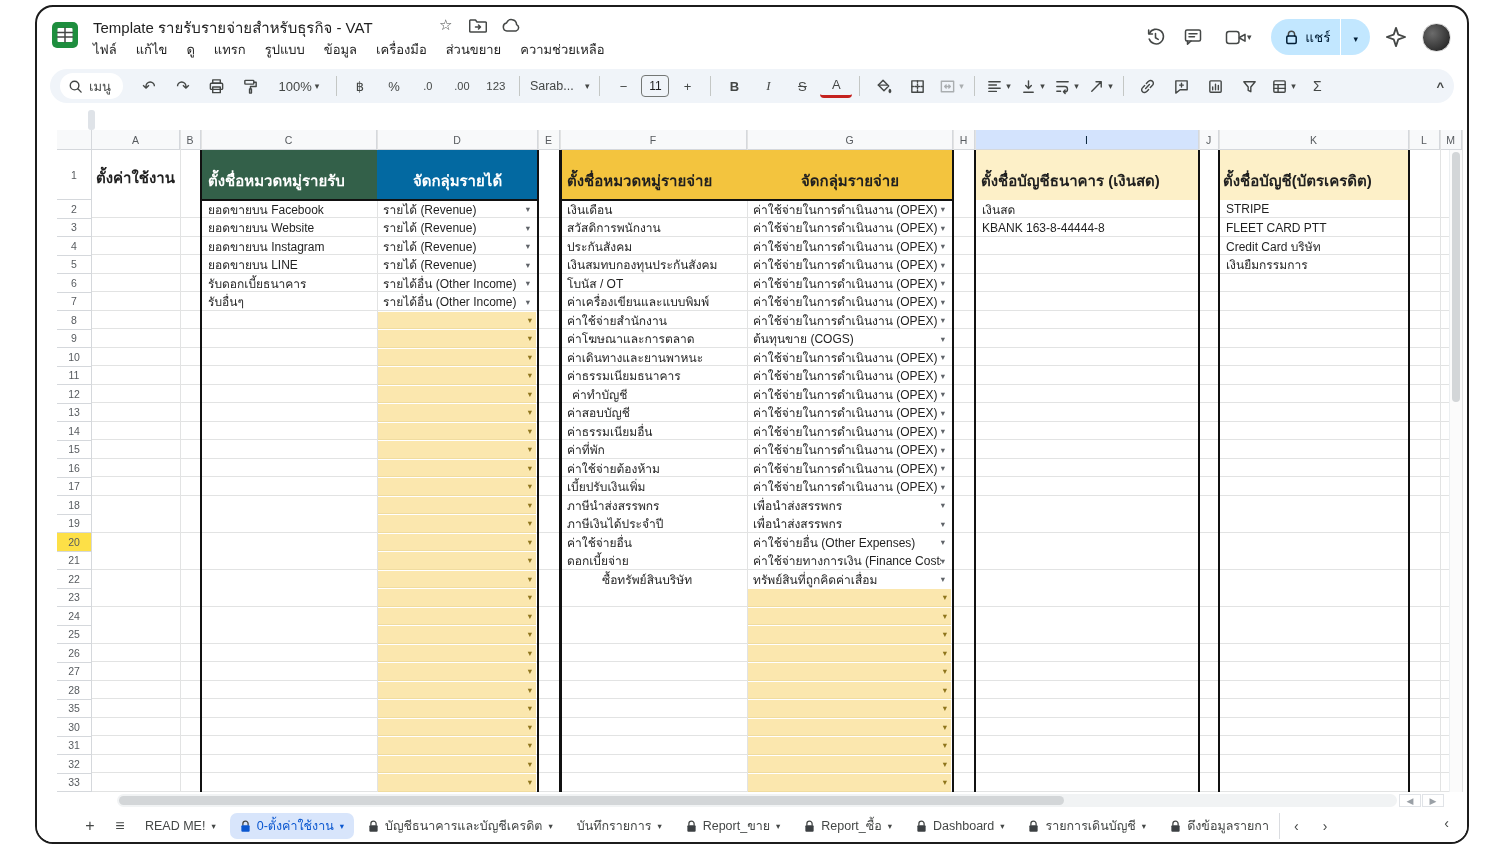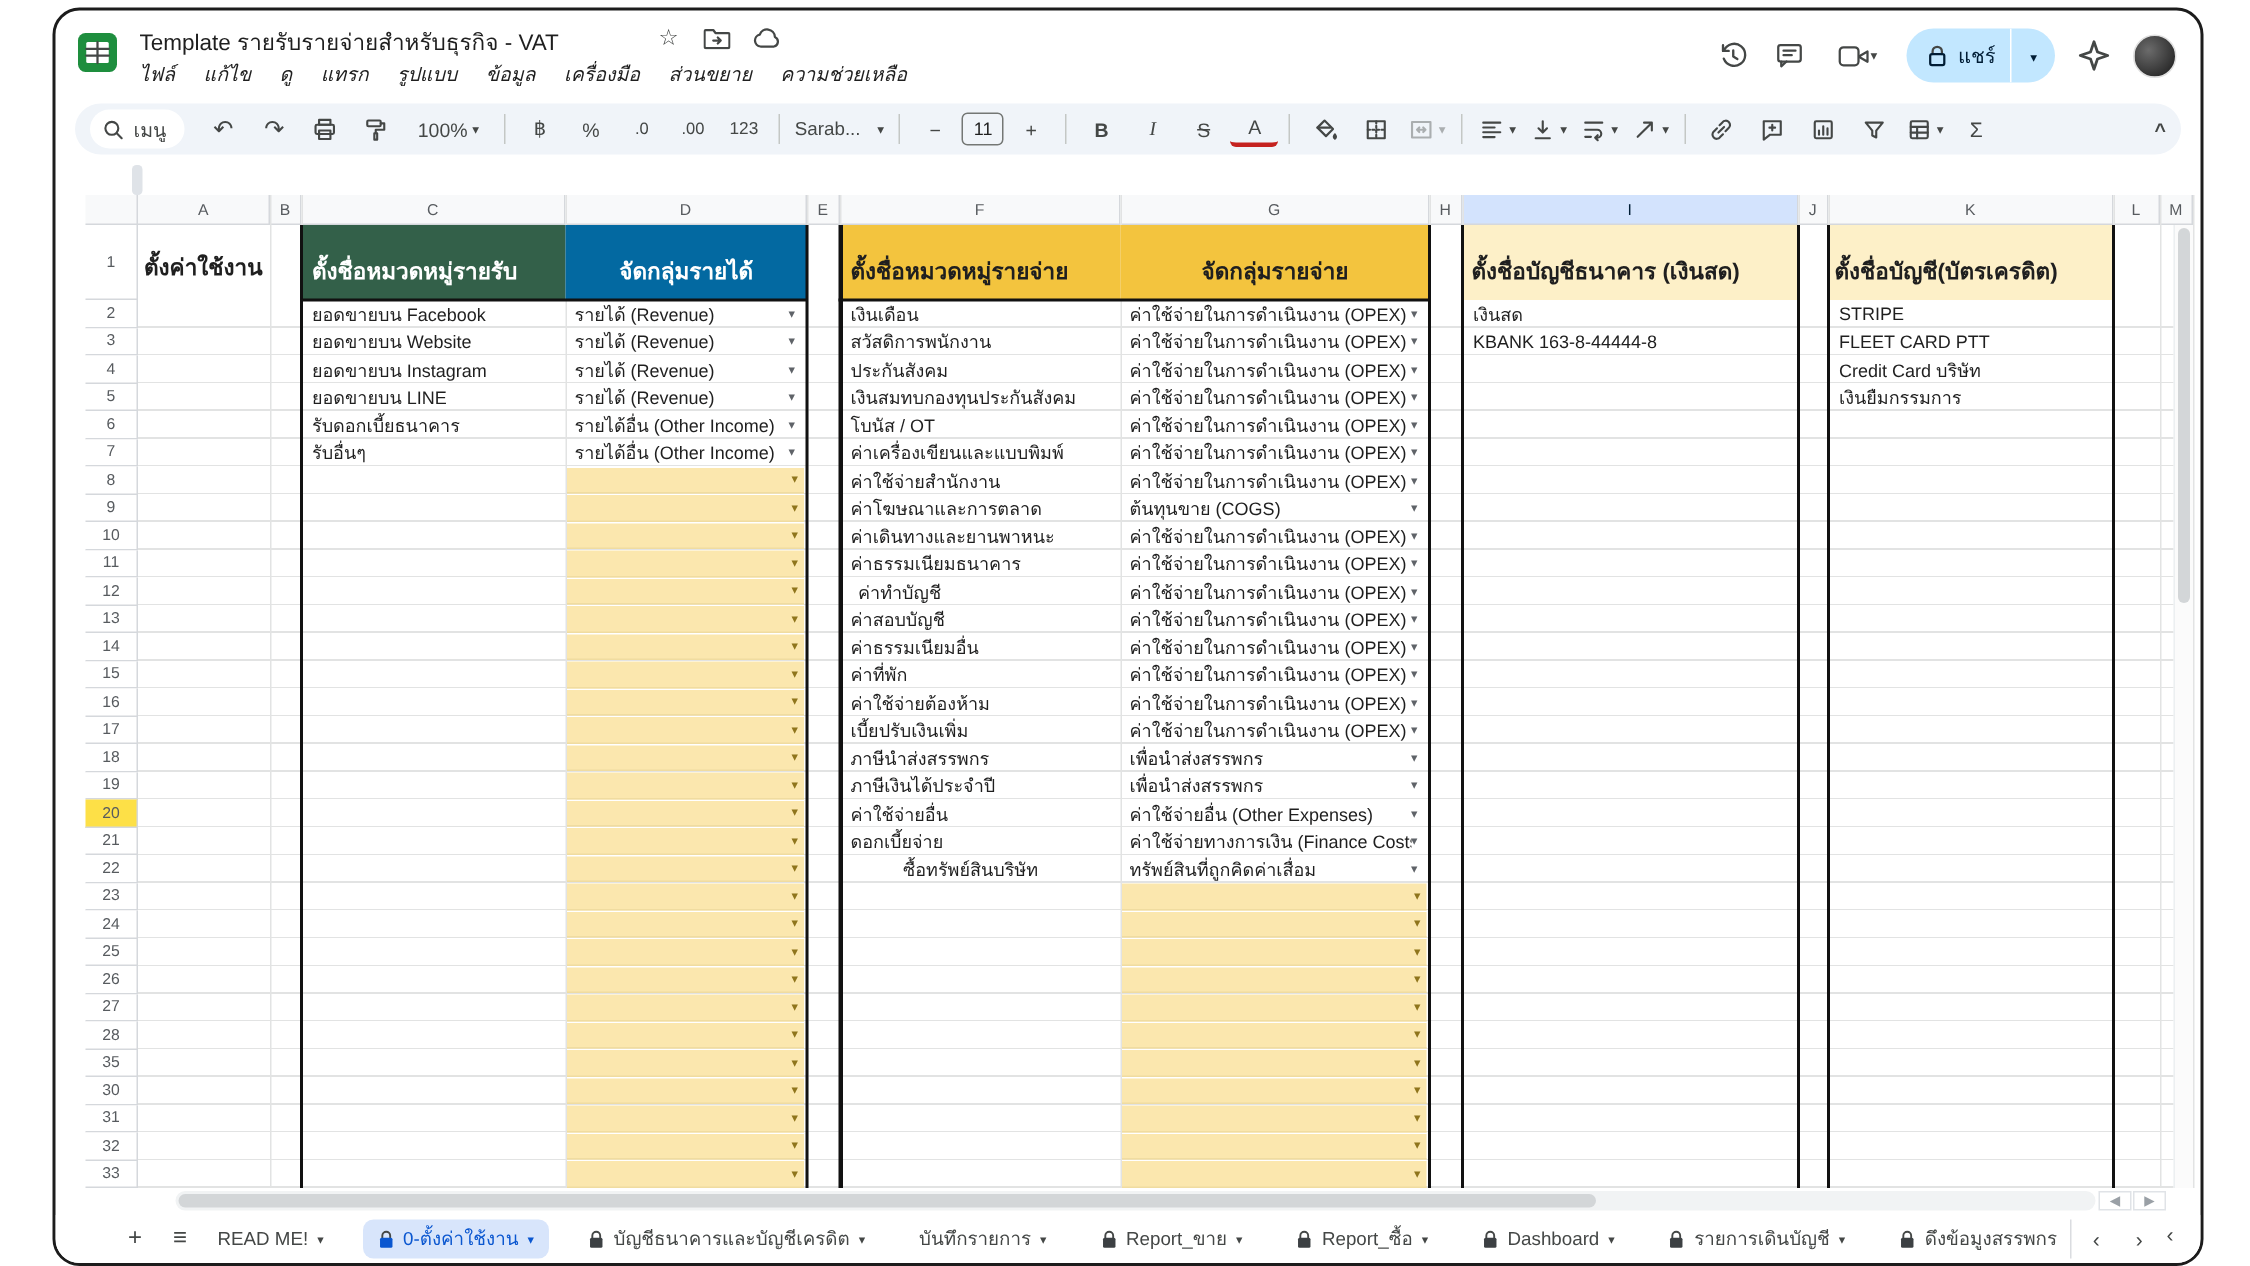--- a/index.html
+++ b/index.html
@@ -4,21 +4,21 @@
 <style>
   html,body{margin:0;padding:0;background:#fff;}
   body{width:1500px;height:844px;position:relative;font-family:"Liberation Sans","DejaVu Sans",sans-serif;color:#1f1f1f;-webkit-font-smoothing:antialiased;}
   #window{position:absolute;left:35px;top:5px;width:1430px;height:835px;background:#fff;border:2px solid #1c1c1c;border-radius:18px;overflow:hidden;}
   
   #titlebar{position:absolute;left:0;top:0;width:100%;height:58px;}
   .logo{position:absolute;left:13px;top:13px;width:30px;height:30px;}
   #doc-title{position:absolute;left:56px;top:9px;font-size:15px;font-weight:500;color:#1f1f1f;white-space:nowrap;}
   .title-ic{position:absolute;top:9px;font-size:15px;color:#444746;}
   #menubar{position:absolute;left:56px;top:32px;display:flex;gap:19px;font-size:13px;color:#1f1f1f;}
-  #menubar span{cursor:default;font-style:italic;}
+  #menubar span{cursor:default;}
   .top-right{position:absolute;right:16px;top:12px;display:flex;align-items:center;gap:14px;}
   .tr-icon{width:24px;height:24px;display:flex;align-items:center;justify-content:center;}
   .caret{font-size:9px;color:#444746;}
   #share-pill{display:flex;align-items:center;height:36px;background:#c2e7ff;border-radius:18px;overflow:hidden;}
   #share-main{display:flex;align-items:center;gap:7px;padding:0 10px 0 14px;font-size:13.5px;font-weight:500;color:#001d35;}
   #share-sep{width:1px;height:36px;background:#fff;}
   #share-drop{padding:0 12px;color:#001d35;}
   #avatar{width:27px;height:27px;border-radius:50%;background:radial-gradient(circle at 35% 35%,#6b6b6b,#181818);border:1px solid #e0e0e0;}
   
   #toolbar{position:absolute;left:13px;top:62px;width:1404px;height:34px;background:#f0f4f9;border-radius:18px;display:flex;align-items:center;padding:0 10px;box-sizing:border-box;gap:2px;}
@@ -611,21 +611,21 @@
     </div>
   <div class="hbtn" style="left:1362px;">◀</div>
   <div class="hbtn" style="left:1385px;">▶</div>
   <div id="vscroll">
       <div id="vthumb"></div>
     </div>
 
   <div id="tabbar">
     <div id="tab-plus">+</div>
     <div id="tab-menu">≡</div>
-    <div id="tabs-holder" style="display:flex;align-items:center;gap:16px;">
+    <div id="tabs-holder" style="display:flex;align-items:center;gap:4px;">
         <div class="tab">
           <span style="white-space: nowrap;">READ ME!</span>
           <span class="dda" style="color: rgb(68, 71, 70);">▾</span>
         </div>
         <div class="tab active">
           <svg width="11" height="13" viewBox="0 0 13 15">
             <path d="M3.4 6V4.3a3.1 3.1 0 016.2 0V6" fill="none" stroke="#0b57d0" stroke-width="1.8"></path>
             <rect x="1.6" y="6" width="9.8" height="7.8" rx="1.2" fill="#0b57d0"></rect>
           </svg>
           <span style="white-space: nowrap;">0-ตั้งค่าใช้งาน</span>
@@ -673,21 +673,21 @@
             <rect x="1.6" y="6" width="9.8" height="7.8" rx="1.2" fill="#3c4043"></rect>
           </svg>
           <span style="white-space: nowrap;">รายการเดินบัญชี</span>
           <span class="dda" style="color: rgb(68, 71, 70);">▾</span>
         </div>
         <div class="tab truncate">
           <svg width="11" height="13" viewBox="0 0 13 15">
             <path d="M3.4 6V4.3a3.1 3.1 0 016.2 0V6" fill="none" stroke="#3c4043" stroke-width="1.8"></path>
             <rect x="1.6" y="6" width="9.8" height="7.8" rx="1.2" fill="#3c4043"></rect>
           </svg>
-          <span style="white-space: nowrap;">ดึงข้อมูงสรรพกร</span>
+          <span style="white-space: nowrap;">ดึงข้อมูลรายกา</span>
         </div>
       </div>
     <div id="tab-nav">
       <span>‹</span>
       <span>›</span>
     </div>
   </div>
   <div id="tabbar-collapse">‹</div>
 
 </div>

